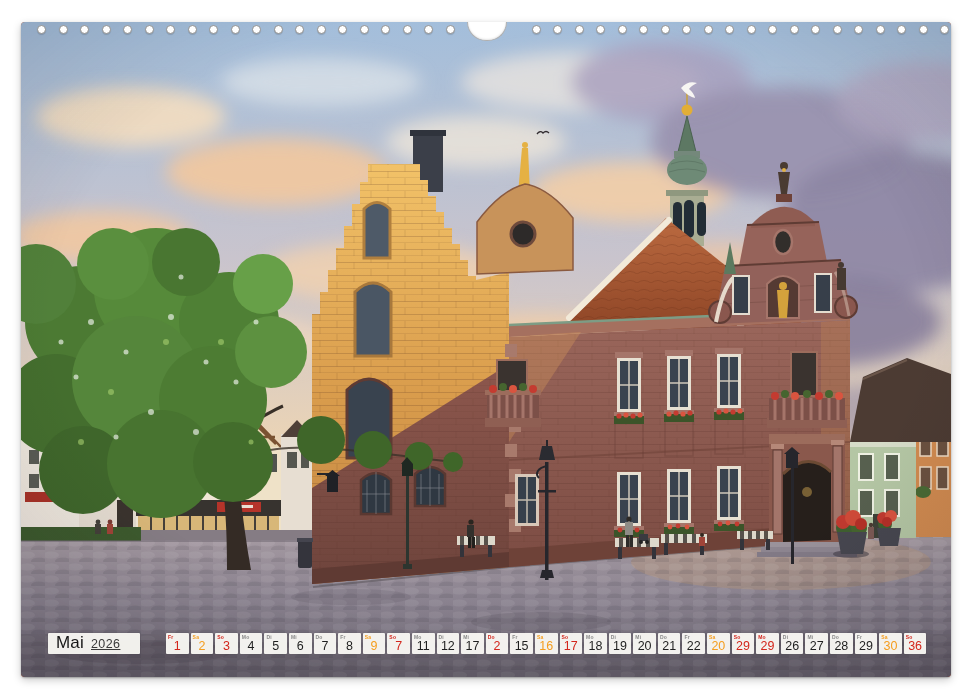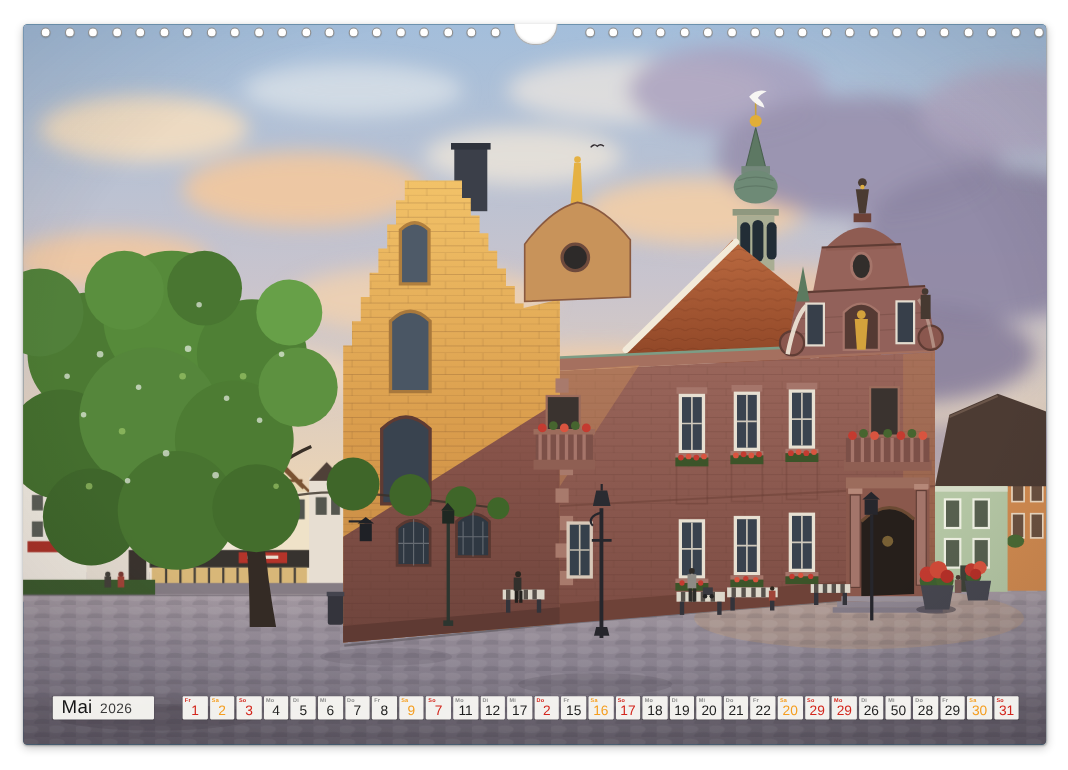--- a/index.html
+++ b/index.html
@@ -5,21 +5,21 @@
   html,body{margin:0;padding:0;}
   body{
     width:971px;height:700px;position:relative;overflow:hidden;
     background:#ffffff;
     font-family:"Liberation Sans","DejaVu Sans",sans-serif;
   }
   .photo-sheet{
     position:absolute;left:21px;top:22px;width:930px;height:655px;
     border-radius:4px;overflow:hidden;
     box-shadow:0 3px 9px rgba(0,0,0,.22),0 1px 2px rgba(0,0,0,.28);
-    background:#0c4a6e;
+    background:#c2410c;
   }
   .photo-sheet svg{position:absolute;left:0;top:0;display:block;}
   
   .holes{position:absolute;left:0;top:0;width:100%;height:20px;pointer-events:none;}
   .hole{
     position:absolute;top:3px;width:9px;height:9px;border-radius:50%;
     background:#ffffff;border:1.5px solid #8f8f8f;box-sizing:border-box;
     box-shadow:0 1px 1px rgba(0,0,0,.15);
   }
   .hanger{
@@ -29,21 +29,21 @@
   }
   
   .strip{position:absolute;left:0;top:611px;width:930px;height:22px;}
   .month-box{
     position:absolute;left:27px;top:0;width:92px;height:21px;
     background:rgba(246,245,241,.97);border-radius:1px;
     box-shadow:0 0 1px rgba(40,40,40,.5);
     display:flex;align-items:baseline;gap:7px;padding-left:8px;box-sizing:border-box;
   }
   .month-box .month{font-size:17px;line-height:20px;color:#161616;letter-spacing:.2px;}
-  .month-box .year{font-size:12.5px;color:#3a3a3a;letter-spacing:.4px;}
+  .month-box .year{font-size:12.5px;color:#3a3a3a;letter-spacing:.4px;text-decoration:underline;}
   .days{position:absolute;left:145px;top:0;display:flex;gap:2px;}
   .day{
     position:relative;flex:0 0 auto;width:22.6px;height:21px;
     background:rgba(247,246,242,.97);border-radius:1px;
     box-shadow:0 0 1px rgba(40,40,40,.5);
   }
   .day .wd{
     position:absolute;top:1px;left:2px;font-size:5px;line-height:6px;
     font-weight:bold;letter-spacing:.2px;color:var(--wdlbl,#8a8a8a);
   }
@@ -685,37 +685,37 @@
         <div class="day holiday">
           <span class="wd">Mo</span>
           <span class="num">29</span>
         </div>
         <div class="day weekday">
           <span class="wd">Di</span>
           <span class="num">26</span>
         </div>
         <div class="day weekday">
           <span class="wd">Mi</span>
-          <span class="num">50</span>
+          <span class="num">27</span>
         </div>
         <div class="day weekday">
           <span class="wd">Do</span>
           <span class="num">28</span>
         </div>
         <div class="day weekday">
           <span class="wd">Fr</span>
           <span class="num">29</span>
         </div>
         <div class="day saturday">
           <span class="wd">Sa</span>
           <span class="num">30</span>
         </div>
         <div class="day sunday">
           <span class="wd">So</span>
-          <span class="num">31</span>
+          <span class="num">36</span>
         </div>
       </div>
   </div>
 
   <div class="holes">
       <span class="hole" style="left: 16px;"></span>
       <span class="hole" style="left: 37.5px;"></span>
       <span class="hole" style="left: 59px;"></span>
       <span class="hole" style="left: 80.5px;"></span>
       <span class="hole" style="left: 102px;"></span>

